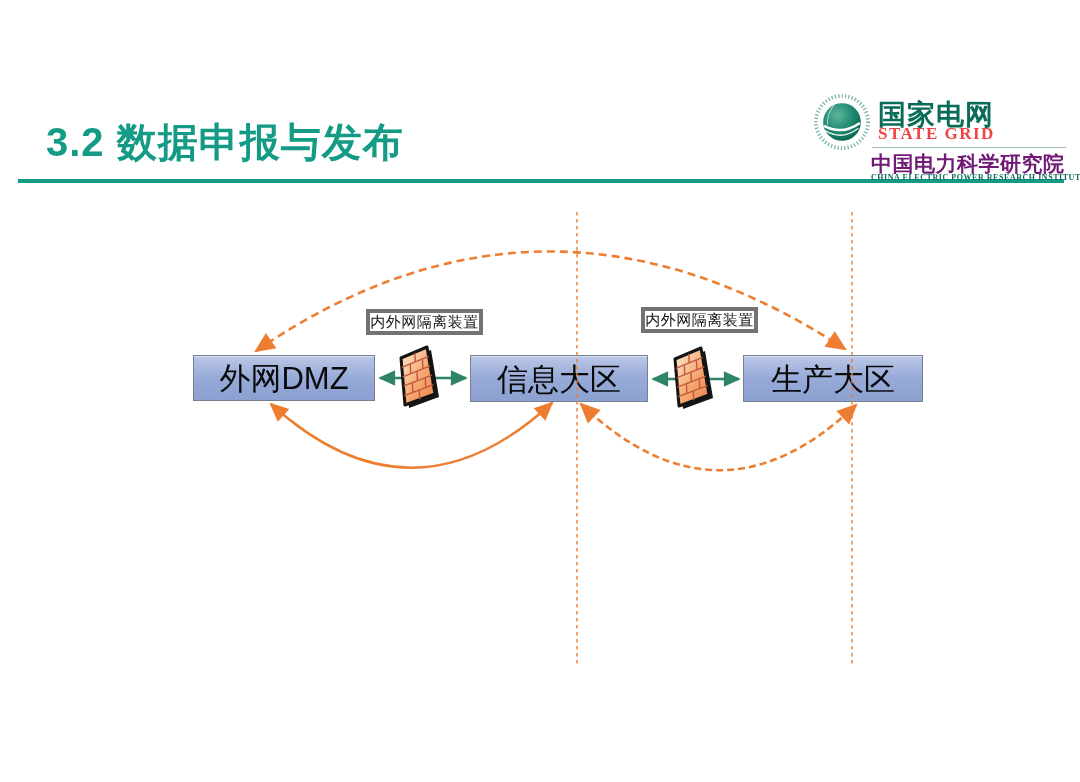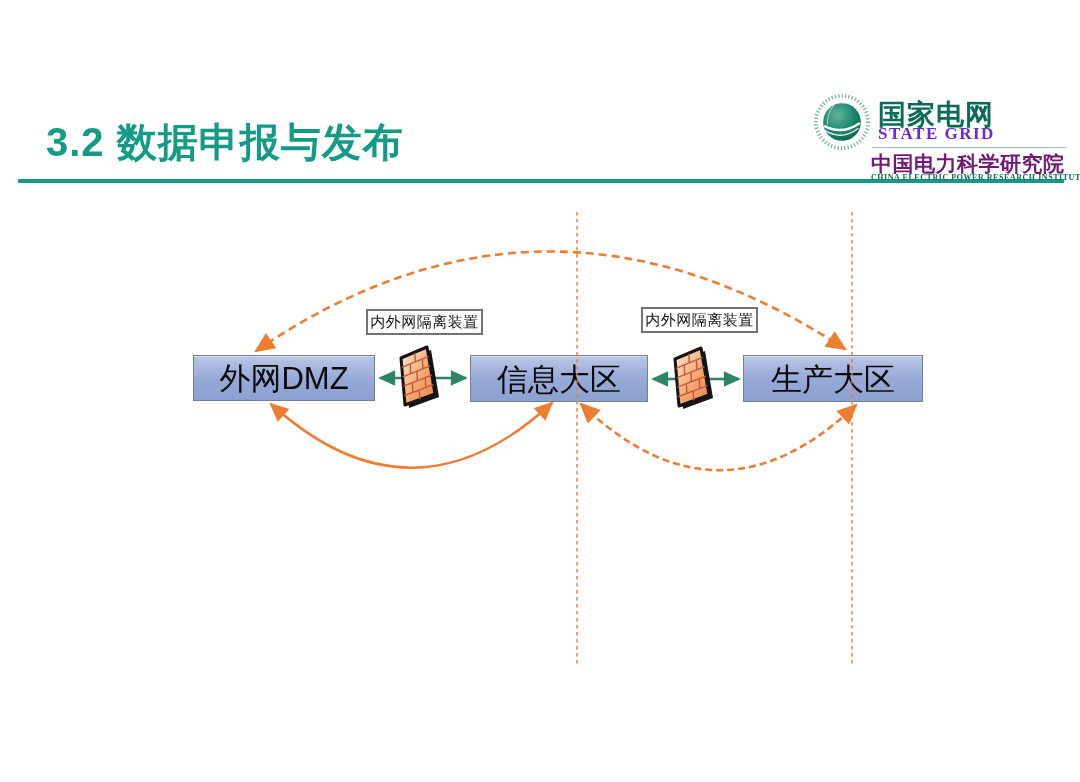--- a/index.html
+++ b/index.html
@@ -16,21 +16,21 @@
     position:absolute;left:18px;top:179px;width:1046px;height:4px;background:#139B85;
   }
   .logo{position:absolute;left:810px;top:90px;width:260px;height:90px;}
   .globe{position:absolute;left:3px;top:3px;width:58px;height:58px;}
   .brand-cn{
     position:absolute;left:68px;top:6px;font-size:28px;font-weight:bold;color:#0A6B58;
     letter-spacing:1px;white-space:nowrap;
   }
   .brand-en{
     position:absolute;left:68px;top:34px;font-family:"Liberation Serif",serif;
-    font-size:17px;font-weight:bold;color:#6d28d9;letter-spacing:1.5px;white-space:nowrap;
+    font-size:17px;font-weight:bold;color:#ef4444;letter-spacing:1.5px;white-space:nowrap;
   }
   .logo-sep{position:absolute;left:62px;top:57px;width:194px;height:1px;background:#9DBDB2;}
   .inst-cn{
     position:absolute;left:61px;top:60px;font-size:21px;font-weight:bold;color:#701a75;
     letter-spacing:0.5px;white-space:nowrap;
   }
   .inst-en{
     position:absolute;left:61px;top:83px;font-family:"Liberation Serif",serif;
     font-size:8px;font-weight:bold;color:#0A6B58;letter-spacing:0.55px;white-space:nowrap;
   }
@@ -43,21 +43,21 @@
     background:linear-gradient(180deg,#BBC7E6 0%,#97AAD8 50%,#8CA1D1 100%);
     border:1px solid #75808F;box-sizing:border-box;
     font-size:31px;color:#0a0a0a;white-space:nowrap;
     box-shadow:inset 0 1px 0 rgba(255,255,255,.45);
   }
   .zone-1{left:193px;top:355px;width:182px;height:46px;}
   .zone-2{left:470px;top:355px;width:178px;height:47px;}
   .zone-3{left:743px;top:355px;width:180px;height:47px;}
   .device-label{
     position:absolute;z-index:2;display:flex;align-items:center;justify-content:center;
-    background:#ffffff;border:2px solid #737373;box-sizing:border-box;
+    background:#ffffff;border:4px solid #737373;box-sizing:border-box;
     font-size:15px;color:#161616;white-space:nowrap;letter-spacing:0.5px;
   }
   .device-1{left:366px;top:309px;width:117px;height:26px;}
   .device-2{left:641px;top:307px;width:117px;height:26px;}
   
   .notes{position:absolute;left:187px;top:533px;z-index:2;font-size:21px;color:#1c1c1c;}
   .notes .line{height:44px;line-height:44px;white-space:nowrap;}
 </style>
 </head>
 <body>

